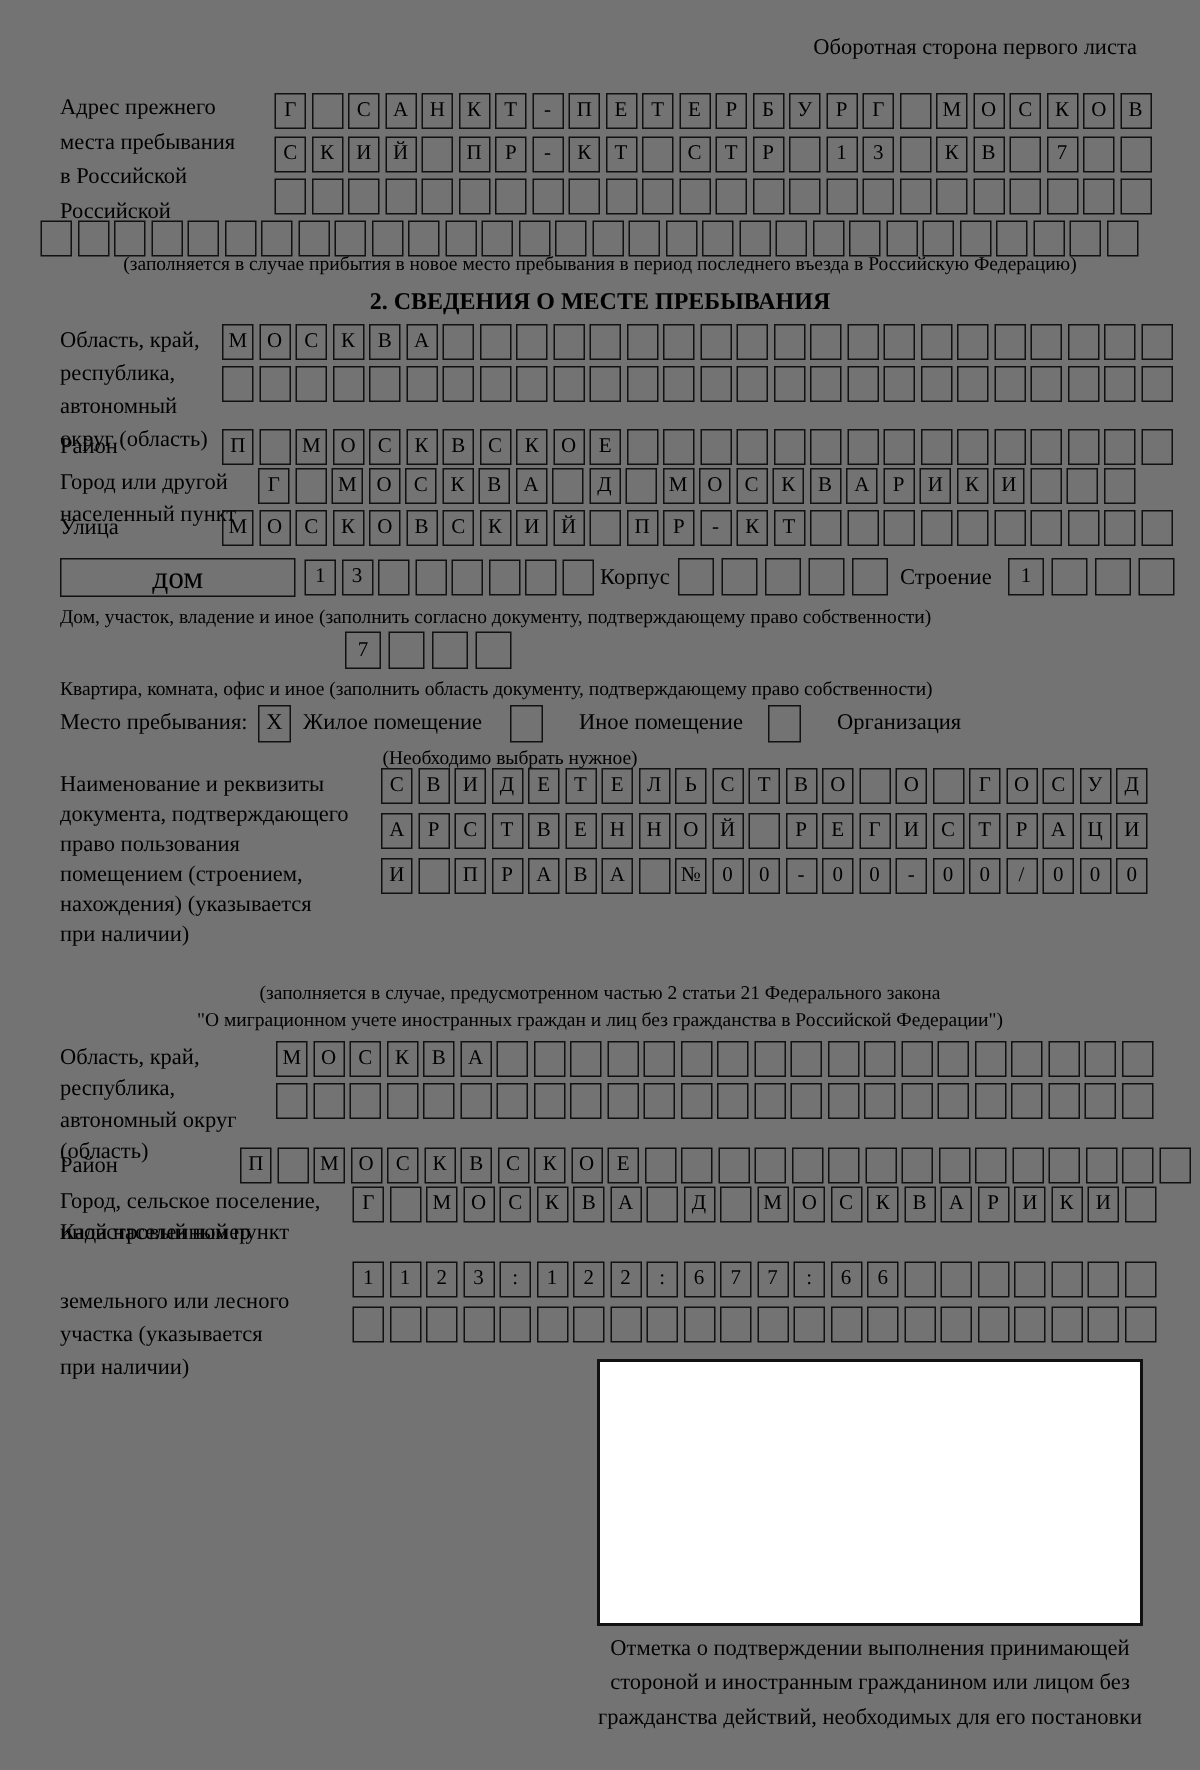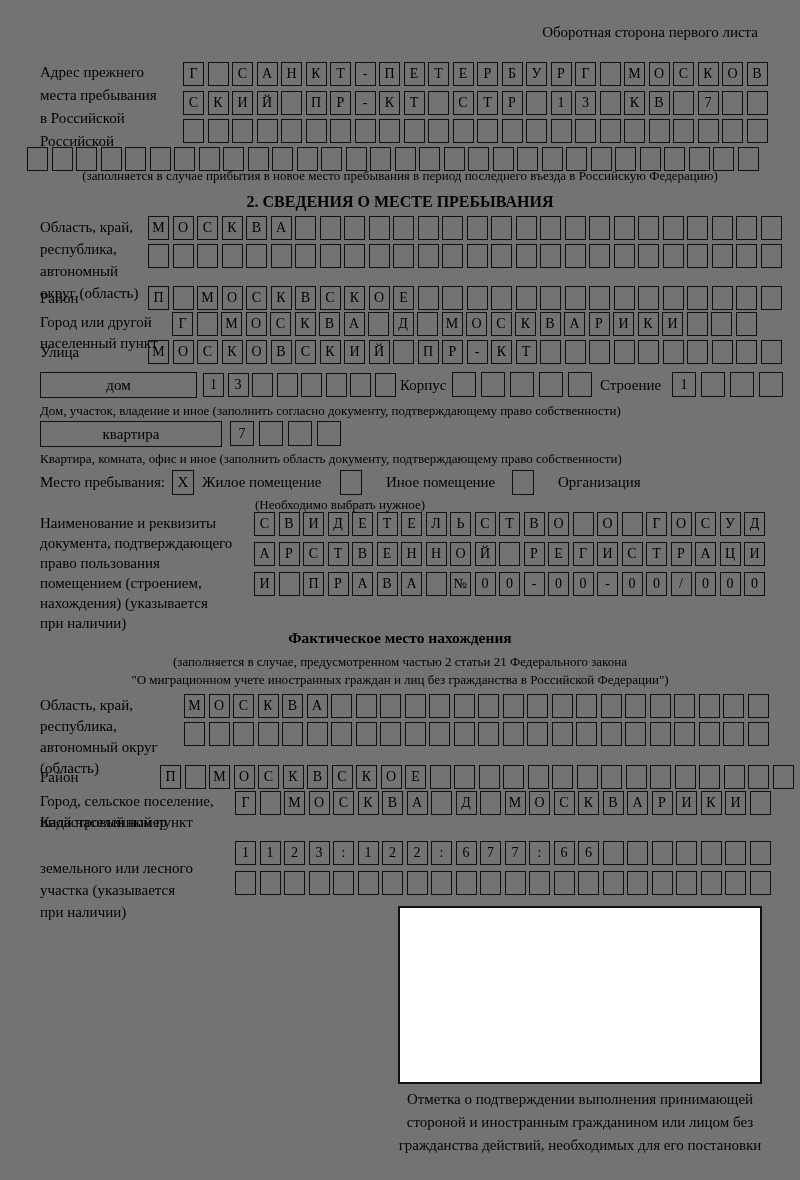--- a/index.html
+++ b/index.html
@@ -9,21 +9,21 @@
   .lbl{font-size:15px;white-space:nowrap;}
   .small{font-size:13px;white-space:nowrap;}
   .title{font-size:16px;font-weight:bold;white-space:nowrap;}
   .center{left:0;width:800px;text-align:center;}
   .cells{display:flex;gap:3.5px;}
   .cell{box-sizing:border-box;flex:none;width:21px;height:24px;border:1.5px solid #111;
         display:flex;align-items:center;justify-content:center;font-size:14px;line-height:1;}
   .cells.wide{gap:5px;}
   .cells.wide .cell{width:24px;height:25px;}
   .labelbox{box-sizing:border-box;border:1.5px solid #111;height:26px;display:flex;
-        align-items:center;justify-content:center;font-size:15px;}
+        align-items:center;justify-content:center;font-size:21px;}
   .chk{box-sizing:border-box;width:22px;height:25px;border:1.5px solid #111;display:flex;
         align-items:center;justify-content:center;font-size:15px;}
   .stampbox{box-sizing:border-box;border:2px solid #111;background:#fff;}
   .cap{font-size:15px;}
 </style>
 </head>
 <body>
 
 <div class="page">
 
@@ -320,21 +320,20 @@
     </div>
   <div class="abs lbl" style="left:600px;top:377px;">Строение</div>
   <div class="abs cells wide" style="left:672px;top:372px;">
       <span class="cell">1</span>
       <span class="cell"></span>
       <span class="cell"></span>
       <span class="cell"></span>
     </div>
   <div class="abs small" style="left:40px;top:403px;">Дом, участок, владение и иное (заполнить согласно документу, подтверждающему право собственности)</div>
 
-  <div class="abs labelbox" style="left:40px;top:421px;width:182px;">квартира</div>
   <div class="abs cells wide" style="left:230px;top:421px;">
       <span class="cell">7</span>
       <span class="cell"></span>
       <span class="cell"></span>
       <span class="cell"></span>
     </div>
   <div class="abs small" style="left:40px;top:451px;">Квартира, комната, офис и иное (заполнить область документу, подтверждающему право собственности)</div>
 
   <div class="abs lbl" style="left:40px;top:474px;">Место пребывания:</div>
   <div class="abs chk" style="left:172px;top:470px;">X</div>
@@ -414,21 +413,20 @@
       <span class="cell">0</span>
       <span class="cell">-</span>
       <span class="cell">0</span>
       <span class="cell">0</span>
       <span class="cell">/</span>
       <span class="cell">0</span>
       <span class="cell">0</span>
       <span class="cell">0</span>
     </div>
 
-  <div class="abs title center" style="top:629px;font-size:15.5px;">Фактическое место нахождения</div>
   <div class="abs small center" style="top:654px;">(заполняется в случае, предусмотренном частью 2 статьи 21 Федерального закона</div>
   <div class="abs small center" style="top:672px;">"О миграционном учете иностранных граждан и лиц без гражданства в Российской Федерации")</div>
 
   <div class="abs lbl" style="left:40px;top:697px;">Область, край,</div>
   <div class="abs lbl" style="left:40px;top:718px;">республика,</div>
   <div class="abs lbl" style="left:40px;top:739px;">автономный округ</div>
   <div class="abs lbl" style="left:40px;top:760px;">(область)</div>
   <div class="abs cells" style="left:184px;top:694px;">
       <span class="cell">М</span>
       <span class="cell">О</span>

